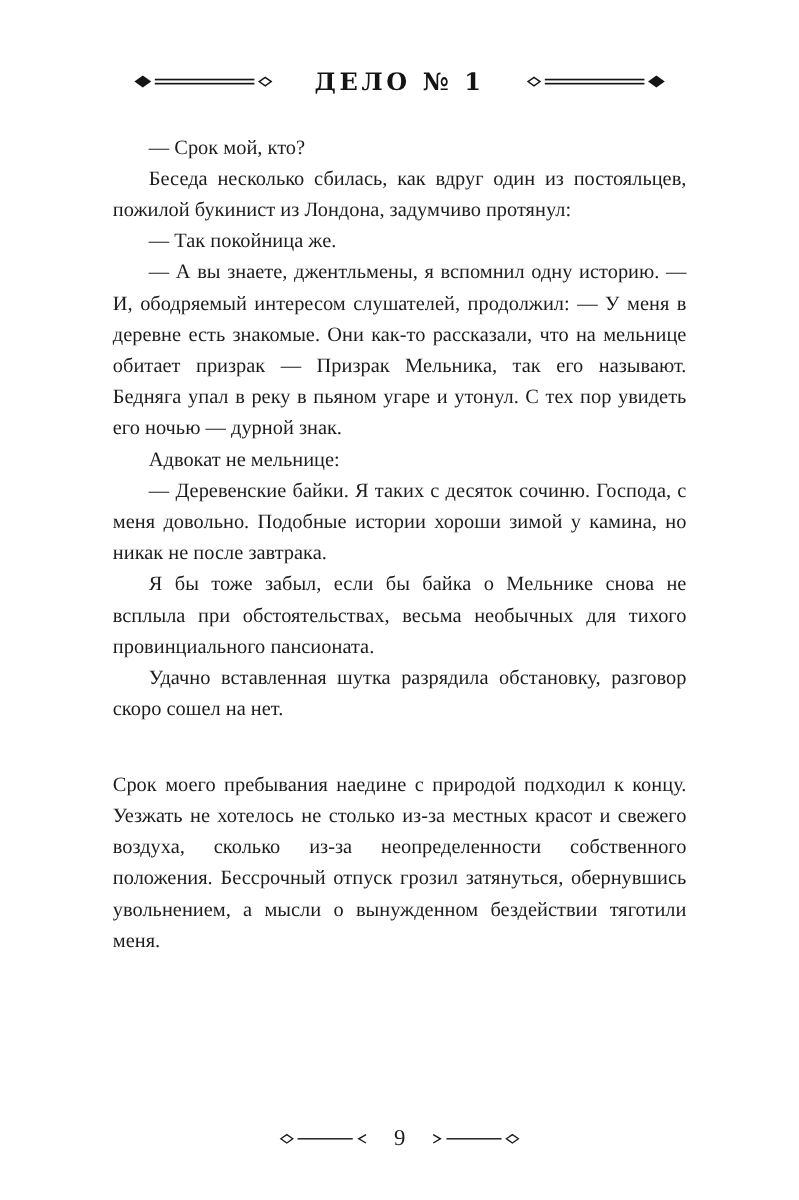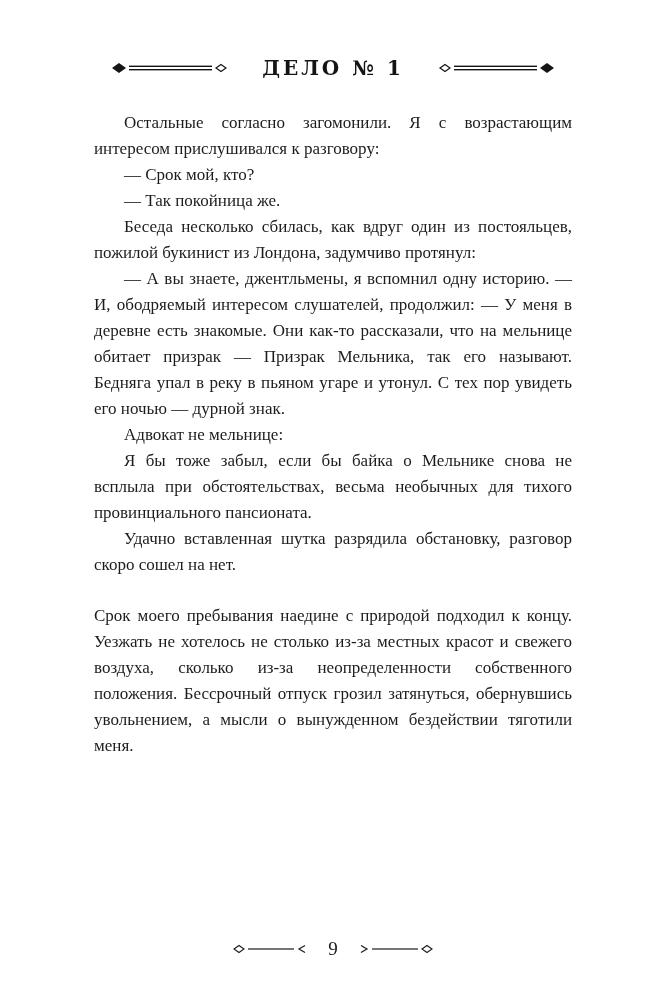--- a/index.html
+++ b/index.html
@@ -50,21 +50,21 @@
     font-size: 17px;
     line-height: 26px;
     text-align: justify;
   }
   .text-block p {
     margin: 0;
     text-indent: 30px;
   }
   .text-block p.section-start {
     text-indent: 0;
-    margin-top: 25px;
+    margin-top: 37px;
   }
   .page-footer {
     position: absolute;
     bottom: 42px;
     left: 0;
     width: 100%;
     display: flex;
     align-items: center;
     justify-content: center;
     gap: 16px;
@@ -94,26 +94,26 @@
       <svg width="120" height="14" viewBox="0 0 120 14" aria-hidden="true">
         <polygon points="4,7 9,3.5 14,7 9,10.5" fill="none" stroke="#151515" stroke-width="1.2"></polygon>
         <rect x="18" y="4.6" width="83" height="1.4" fill="#151515"></rect>
         <rect x="18" y="8" width="83" height="1.4" fill="#151515"></rect>
         <polygon points="104,7 111,2 118,7 111,12" fill="#151515"></polygon>
       </svg>
     </span>
   </header>
 
   <main class="text-block">
-    <p>Остальные согласно загомонили. Я с возрастающим интересом прислушивался к разговору:</p>
     <p>— Срок мой, кто?</p>
+    <p>Беседа несколько сбилась, как вдруг один из постояльцев, пожилой букинист из Лондона, задумчиво протянул:</p>
     <p>— Так покойница же.</p>
-    <p>Беседа несколько сбилась, как вдруг один из постояльцев, пожилой букинист из Лондона, задумчиво протянул:</p>
     <p>— А вы знаете, джентльмены, я вспомнил одну историю. — И, ободряемый интересом слушателей, продолжил: — У меня в деревне есть знакомые. Они как-то рассказали, что на мельнице обитает призрак — Призрак Мельника, так его называют. Бедняга упал в реку в пьяном угаре и утонул. С тех пор увидеть его ночью — дурной знак.</p>
     <p>Адвокат не мельнице:</p>
+    <p>— Деревенские байки. Я таких с десяток сочиню. Господа, с меня довольно. Подобные истории хороши зимой у камина, но никак не после завтрака.</p>
     <p>Я бы тоже забыл, если бы байка о Мельнике снова не всплыла при обстоятельствах, весьма необычных для тихого провинциального пансионата.</p>
     <p>Удачно вставленная шутка разрядила обстановку, разговор скоро сошел на нет.</p>
     <p class="section-start">Срок моего пребывания наедине с природой подходил к концу. Уезжать не хотелось не столько из-за местных красот и свежего воздуха, сколько из-за неопределенности собственного положения. Бессрочный отпуск грозил затянуться, обернувшись увольнением, а мысли о вынужденном бездействии тяготили меня.</p>
   </main>
 
   <footer class="page-footer">
     <span class="ornament">
       <svg width="80" height="12" viewBox="0 0 80 12" aria-hidden="true">
         <polygon points="2,6 7,2.5 12,6 7,9.5" fill="none" stroke="#1c1c1c" stroke-width="1.1"></polygon>
         <rect x="16" y="5.4" width="46" height="1.2" fill="#1c1c1c"></rect>

